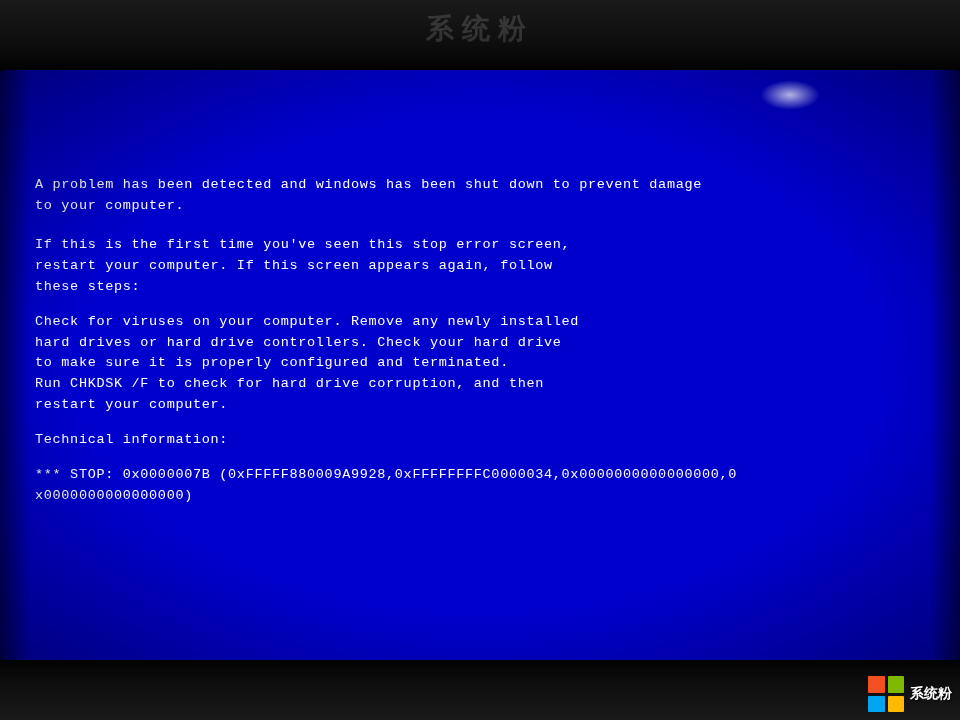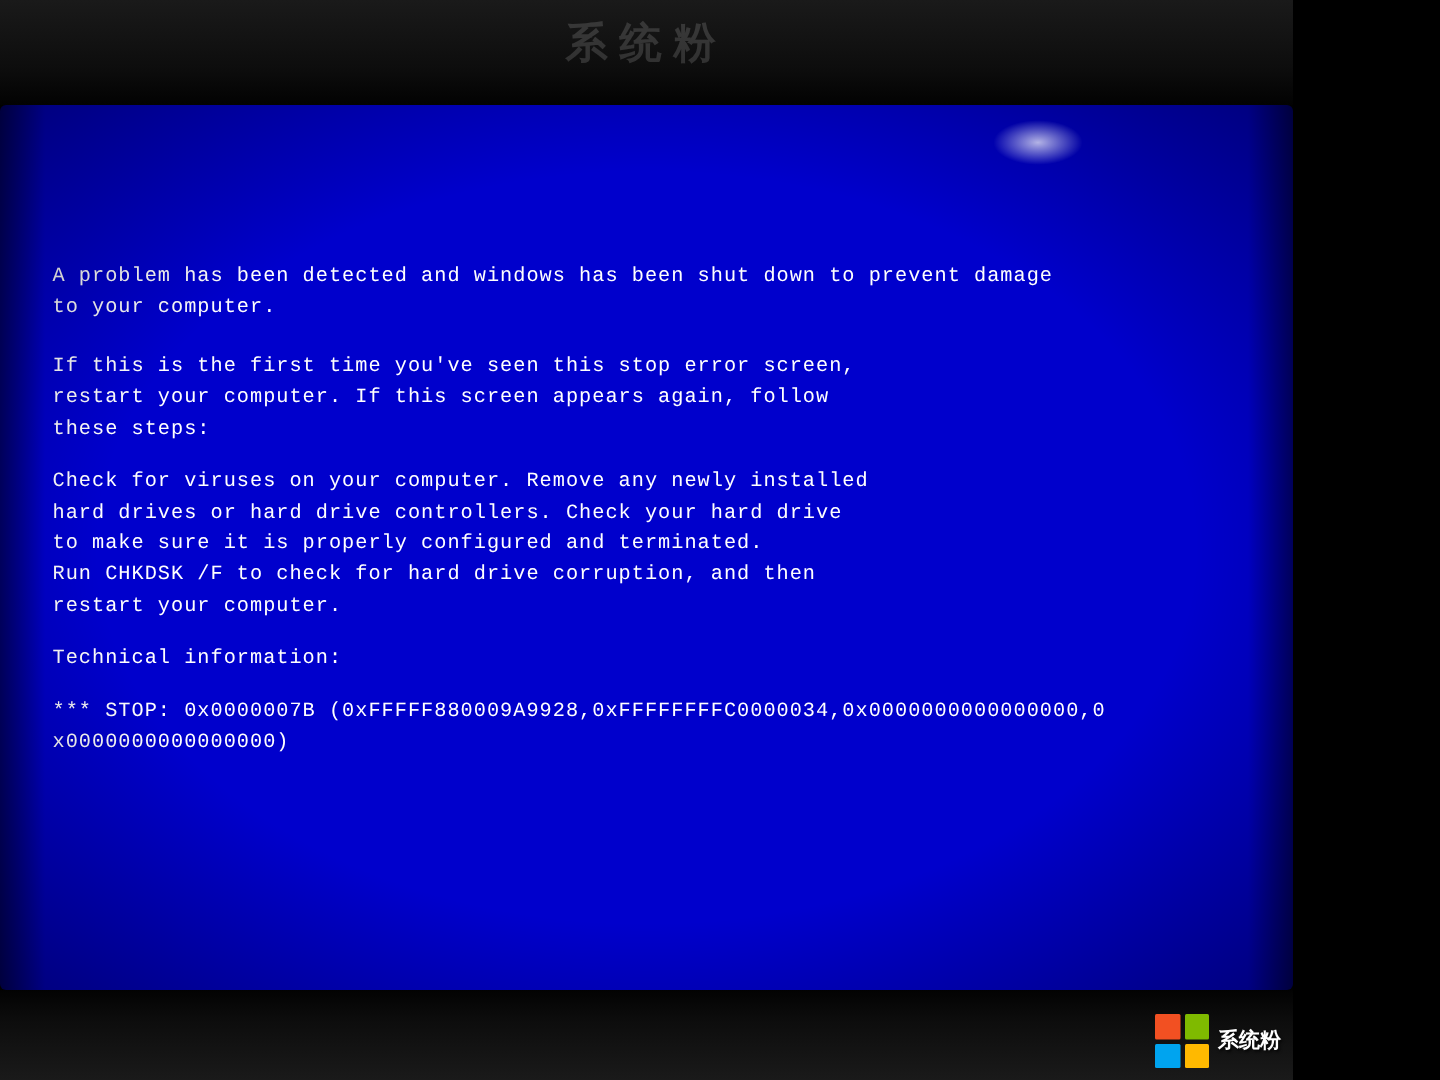--- a/index.html
+++ b/index.html
@@ -10,21 +10,21 @@
 
     body {
       width: 960px;
       height: 720px;
       background: #000;
       overflow: hidden;
       font-family: monospace;
     }
 
     .photo-frame {
-      width: 862px;
+      width: 960px;
       height: 720px;
       position: relative;
       background: #15803d;
       display: flex;
       align-items: center;
       justify-content: center;
     }
 
     
     .monitor-area {

